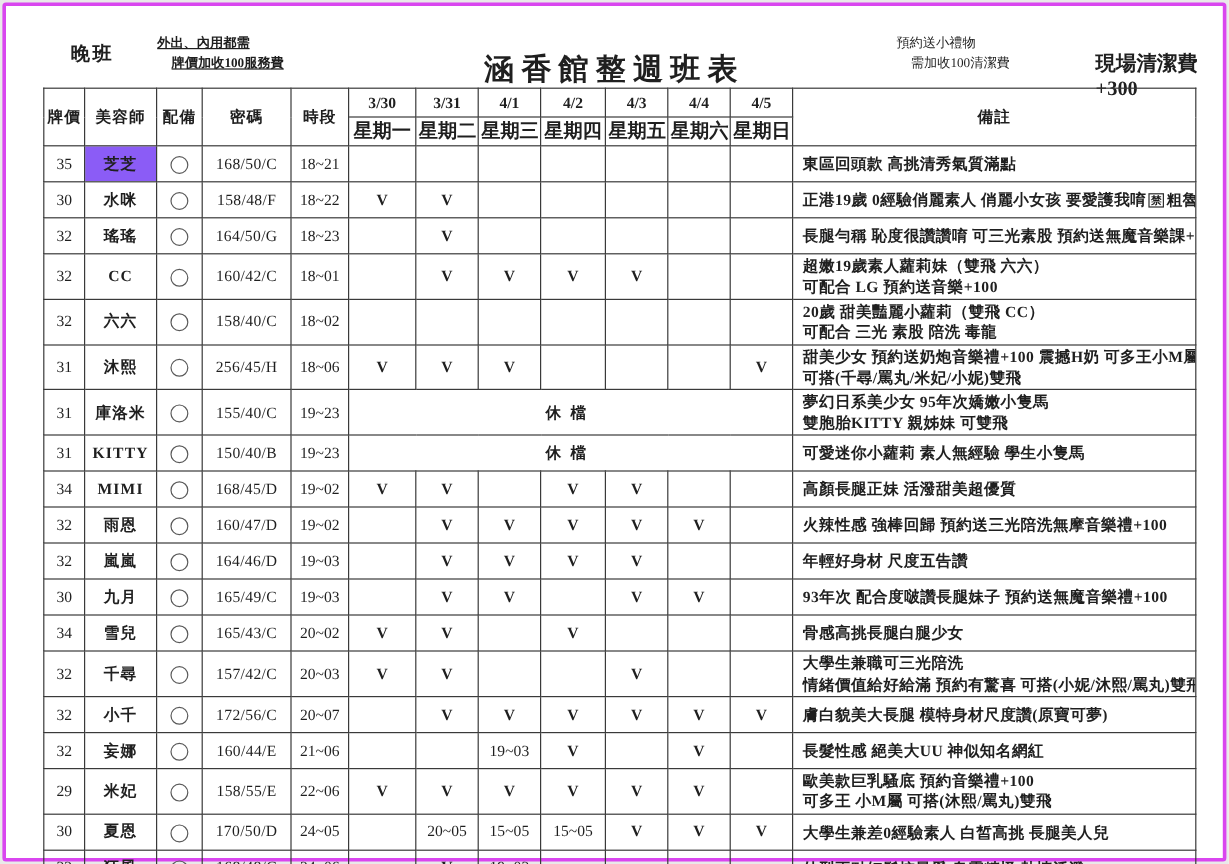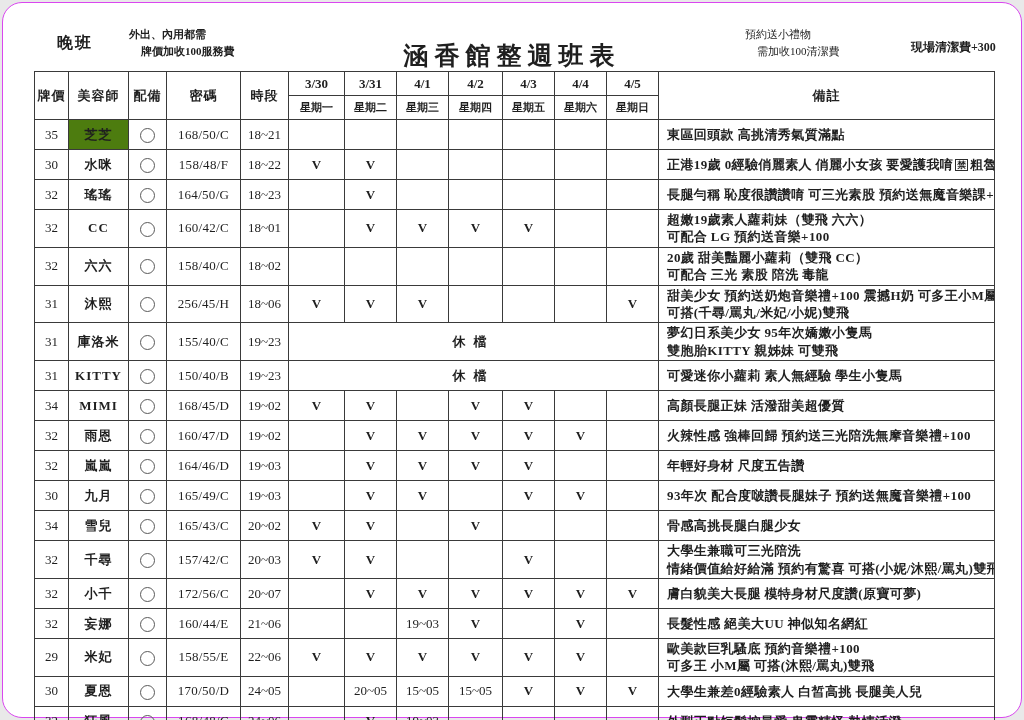--- a/index.html
+++ b/index.html
@@ -4,47 +4,47 @@
 <style>
   html,body{margin:0;padding:0;}
   body{
     width:1024px;height:720px;position:relative;overflow:hidden;
     background:#e9e9e9;
     font-family:"Liberation Serif","DejaVu Serif",serif;
     color:#1f1f1f;
   }
   .page{
     position:absolute;inset:2px;background:#ffffff;
-    border:1px solid #d946ef;border-radius:20px;padding-left:27px;
+    border:3px solid #d946ef;border-radius:3px;padding-left:27px;
   }
   
   .shift{position:absolute;left:54px;top:30px;font-size:16px;font-weight:bold;letter-spacing:2px;}
-  .note-left{position:absolute;left:126px;top:23px;font-size:11px;font-weight:bold;line-height:1.55;}
+  .note-left{position:absolute;left:126px;top:23px;font-size:11px;font-weight:bold;line-height:1.55;text-decoration:underline;}
   .note-right{position:absolute;left:742px;top:23px;font-size:11px;font-weight:normal;line-height:1.55;}
   .indent{padding-left:12px;}
   .title{position:absolute;left:0;right:0;top:36px;text-align:center;font-size:25px;font-weight:bold;letter-spacing:6px;}
-  .note-far{position:absolute;left:908px;top:36px;font-size:12px;font-weight:bold;}
+  .note-far{position:absolute;left:908px;top:36px;font-size:17px;font-weight:bold;}
   
   table.schedule{
     position:absolute;left:31px;top:68px;
     border-collapse:collapse;table-layout:fixed;width:960px;
   }
   .schedule th,.schedule td{
     border:1px solid #3a3a3a;
     text-align:center;vertical-align:middle;
     padding:1px 2px;
     overflow:hidden;white-space:nowrap;
   }
   .schedule thead th{font-size:13px;font-weight:bold;letter-spacing:1px;height:21px;}
   .schedule thead th.date-th{letter-spacing:0;}
-  .schedule thead th.weekday-th{font-size:11px;letter-spacing:0;}
+  .schedule thead th.weekday-th{font-size:16px;letter-spacing:0;}
   .schedule tbody td{height:27px;font-size:13px;}
   td.price{font-size:15px;}
   td.name{font-size:15px;font-weight:bold;letter-spacing:1px;}
-  td.name.hl{background:#4d7c0f;}
+  td.name.hl{background:#8b5cf6;}
   td.code{font-size:13.5px;letter-spacing:0.3px;margin-left:18px;}
   td.hours{font-size:13.5px;}
   td.check{font-weight:bold;font-size:13px;}
   td.day-time{font-size:12.5px;}
   td.rest{font-size:14px;font-weight:bold;letter-spacing:8px;}
   td.remark{
     text-align:left;padding-left:8px;padding-right:4px;
     font-size:12px;line-height:1.34;font-weight:bold;
     letter-spacing:0.4px;
   }

